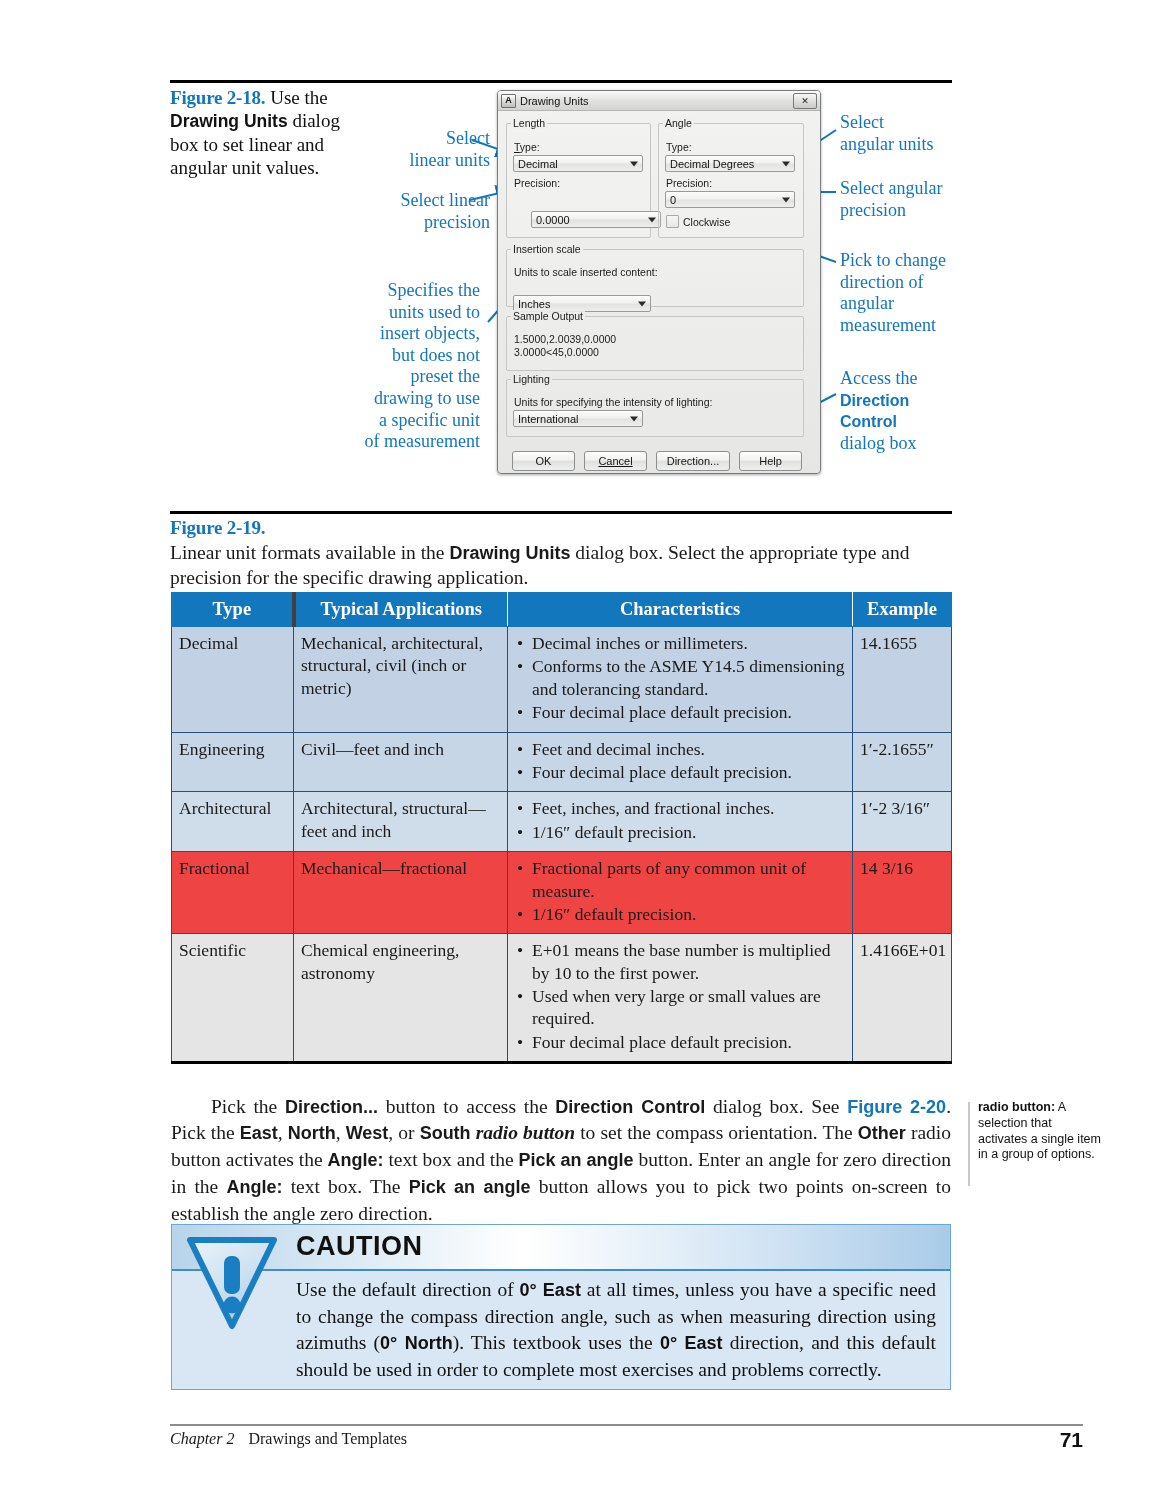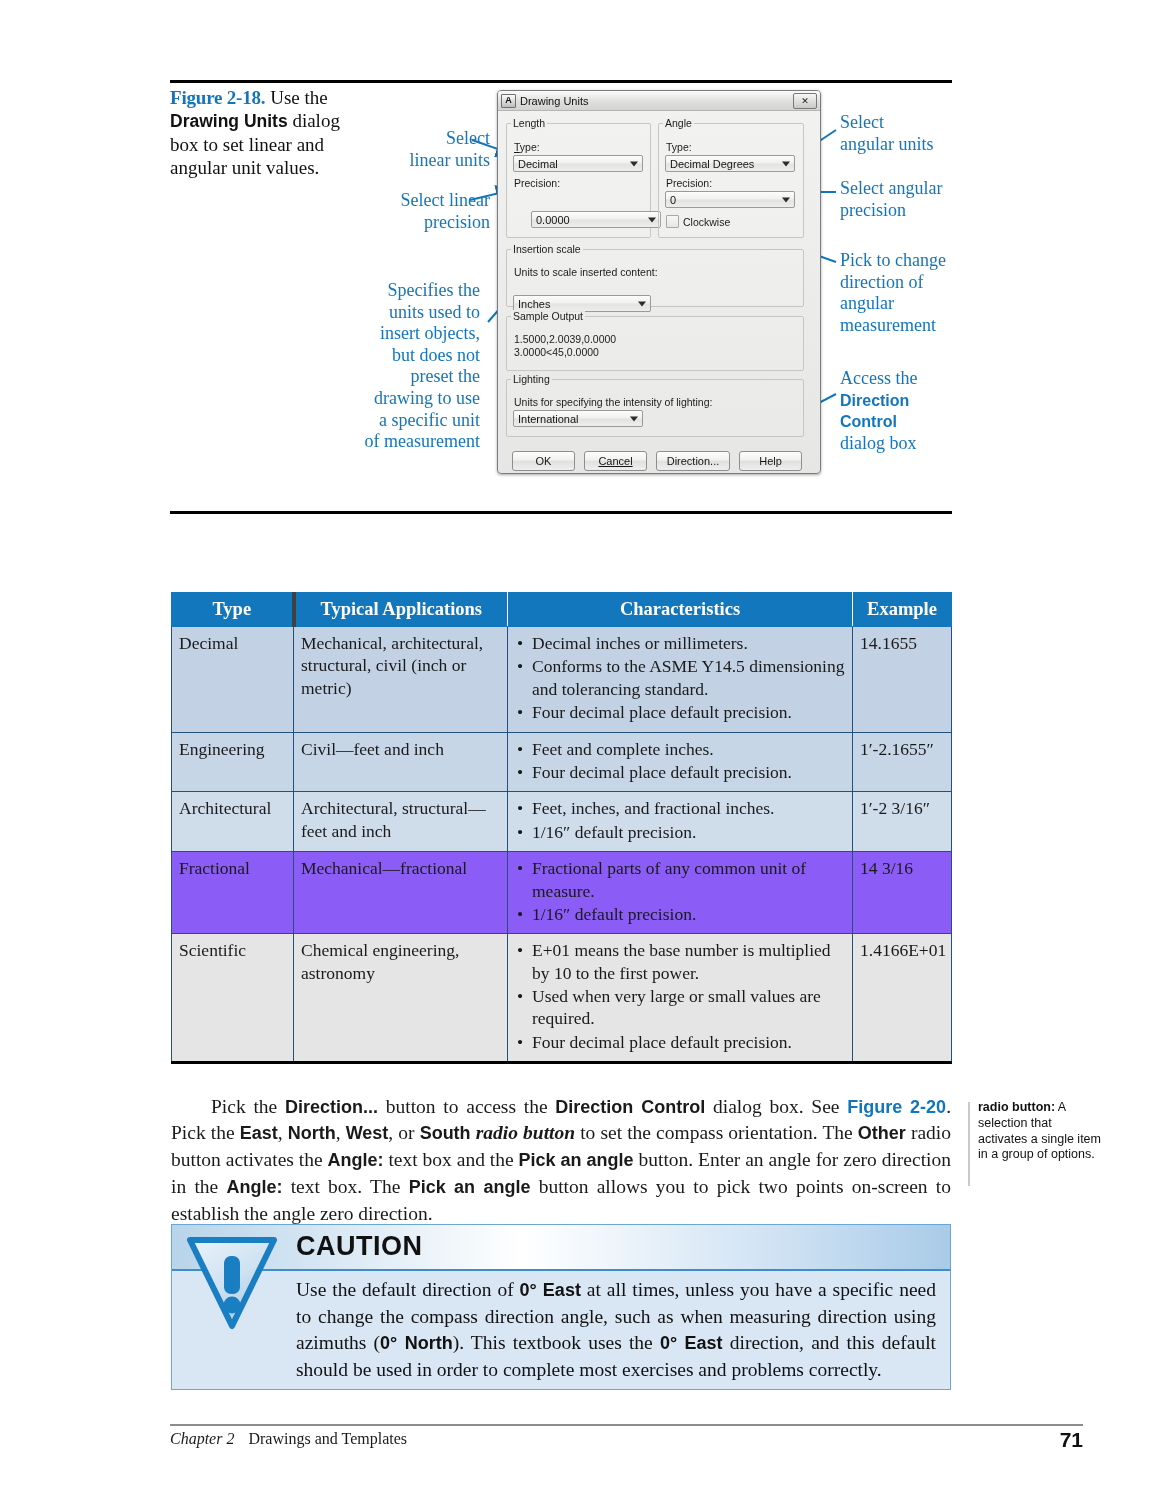--- a/index.html
+++ b/index.html
@@ -246,21 +246,21 @@
     border-left: 1px solid #23507e;
     border-right: 1px solid #23507e;
     border-bottom: 1px solid #23507e;
     vertical-align: top;
     padding: 5px 7px 7px 7px;
     line-height: 1.28;
   }
   #units-table tbody tr:nth-child(1) td { background: #c2d2e4; }
   #units-table tbody tr:nth-child(2) td { background: #c7d6e7; }
   #units-table tbody tr:nth-child(3) td { background: #cfdcea; }
-  #units-table tbody tr:nth-child(4) td { background: #8b5cf6; }
+  #units-table tbody tr:nth-child(4) td { background: #ef4444; }
   #units-table tbody tr:nth-child(5) td { background: #e5e5e5; }
   #units-table tbody tr:last-child td { border-bottom: 3px solid #000; }
   #units-table ul {
     margin: 0;
     padding-left: 17px;
     list-style: none;
   }
   #units-table ul li {
     position: relative;
     margin-bottom: 1px;
@@ -510,20 +510,24 @@
       </div>
 
       <div class="dlg-btn" style="left:14px; top:340px; width:63px;">OK</div>
       <div class="dlg-btn" style="left:86px; top:340px; width:63px;text-decoration:underline;">Cancel</div>
       <div class="dlg-btn" style="left:158px; top:340px; width:74px;">Direction...</div>
       <div class="dlg-btn" style="left:241px; top:340px; width:63px;">Help</div>
     </div>
   </div>
 
   <div class="rule-thick" id="fig219-rule"></div>
+  <div id="fig219-head">
+    <span class="fig-label">Figure 2-19.</span><br>
+    <span>Linear unit formats available in the </span><b class="strong">Drawing Units</b><span> dialog box. Select the appropriate type and precision for the specific drawing application.</span>
+  </div>
 
   <table id="units-table">
     <colgroup>
       <col style="width:122px">
       <col style="width:214px">
       <col style="width:345px">
       <col style="width:99px">
     </colgroup>
     <thead>
       <tr>
@@ -544,21 +548,21 @@
             <li>Four decimal place default precision.</li>
           </ul>
         </td>
         <td>14.1655</td>
       </tr>
       <tr>
         <td>Engineering</td>
         <td>Civil—feet and inch</td>
         <td>
           <ul>
-            <li>Feet and complete inches.</li>
+            <li>Feet and decimal inches.</li>
             <li>Four decimal place default precision.</li>
           </ul>
         </td>
         <td>1′-2.1655″</td>
       </tr>
       <tr>
         <td>Architectural</td>
         <td>Architectural, structural—feet and inch</td>
         <td>
           <ul>

